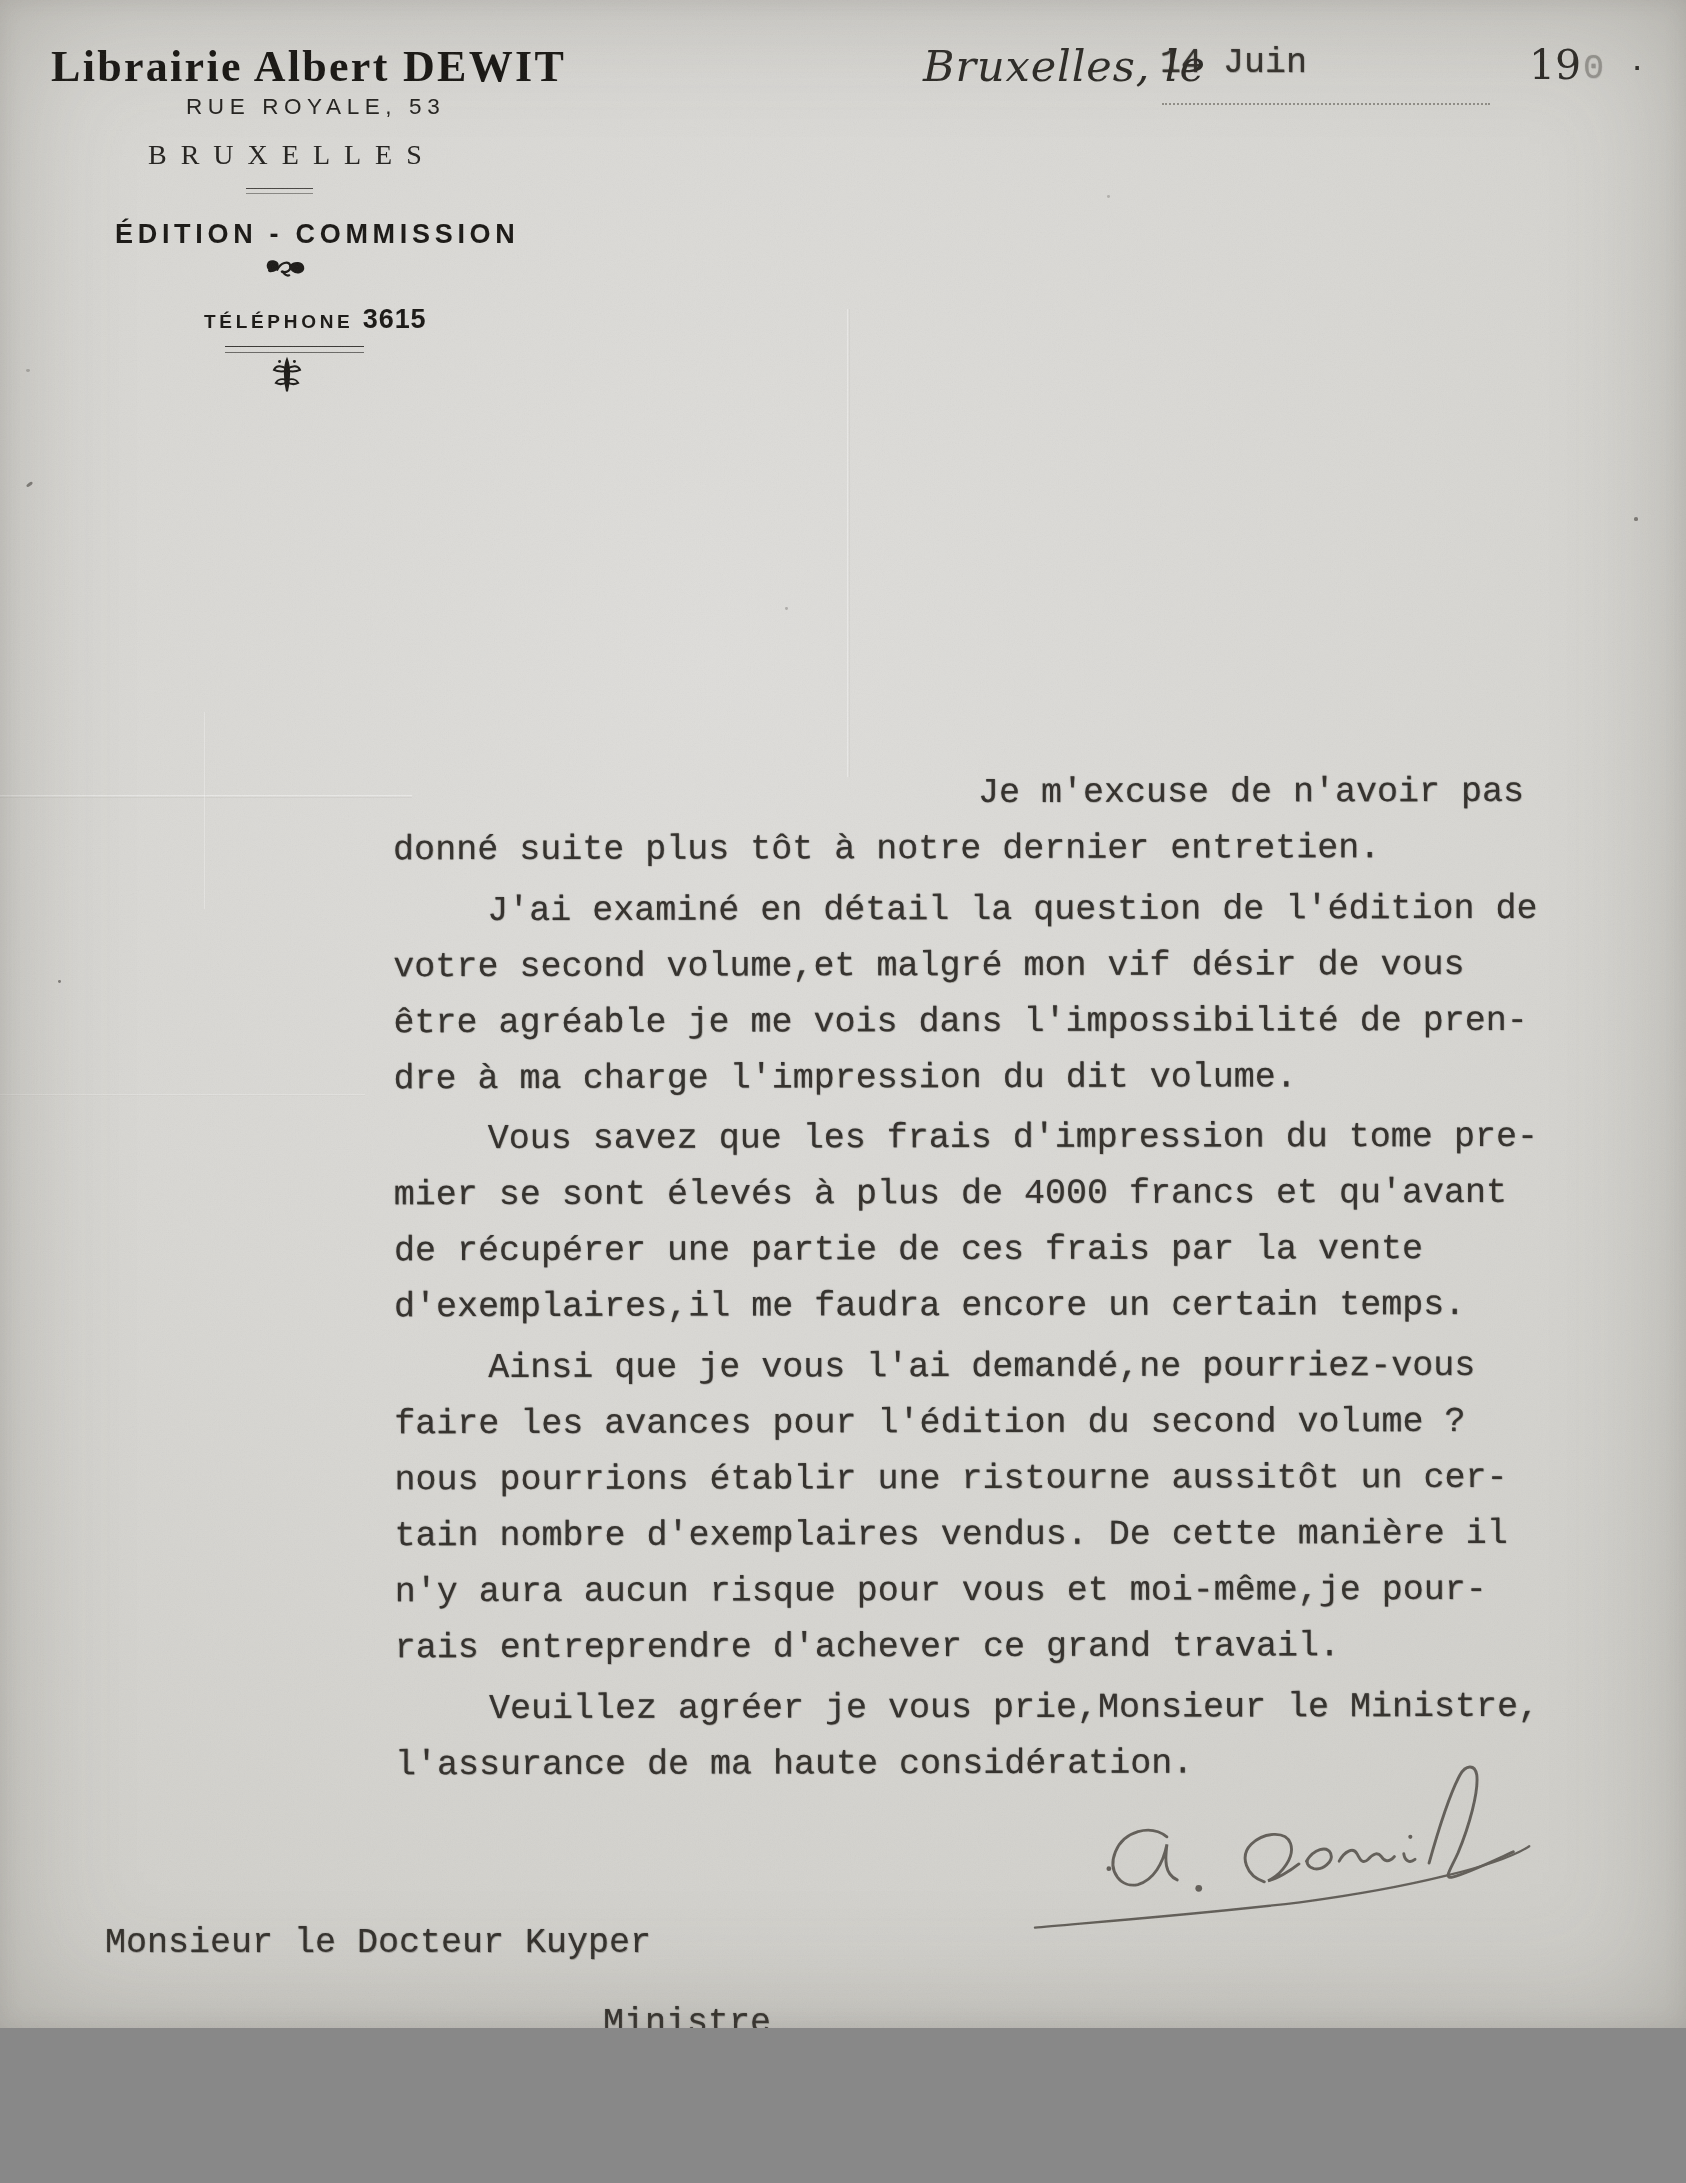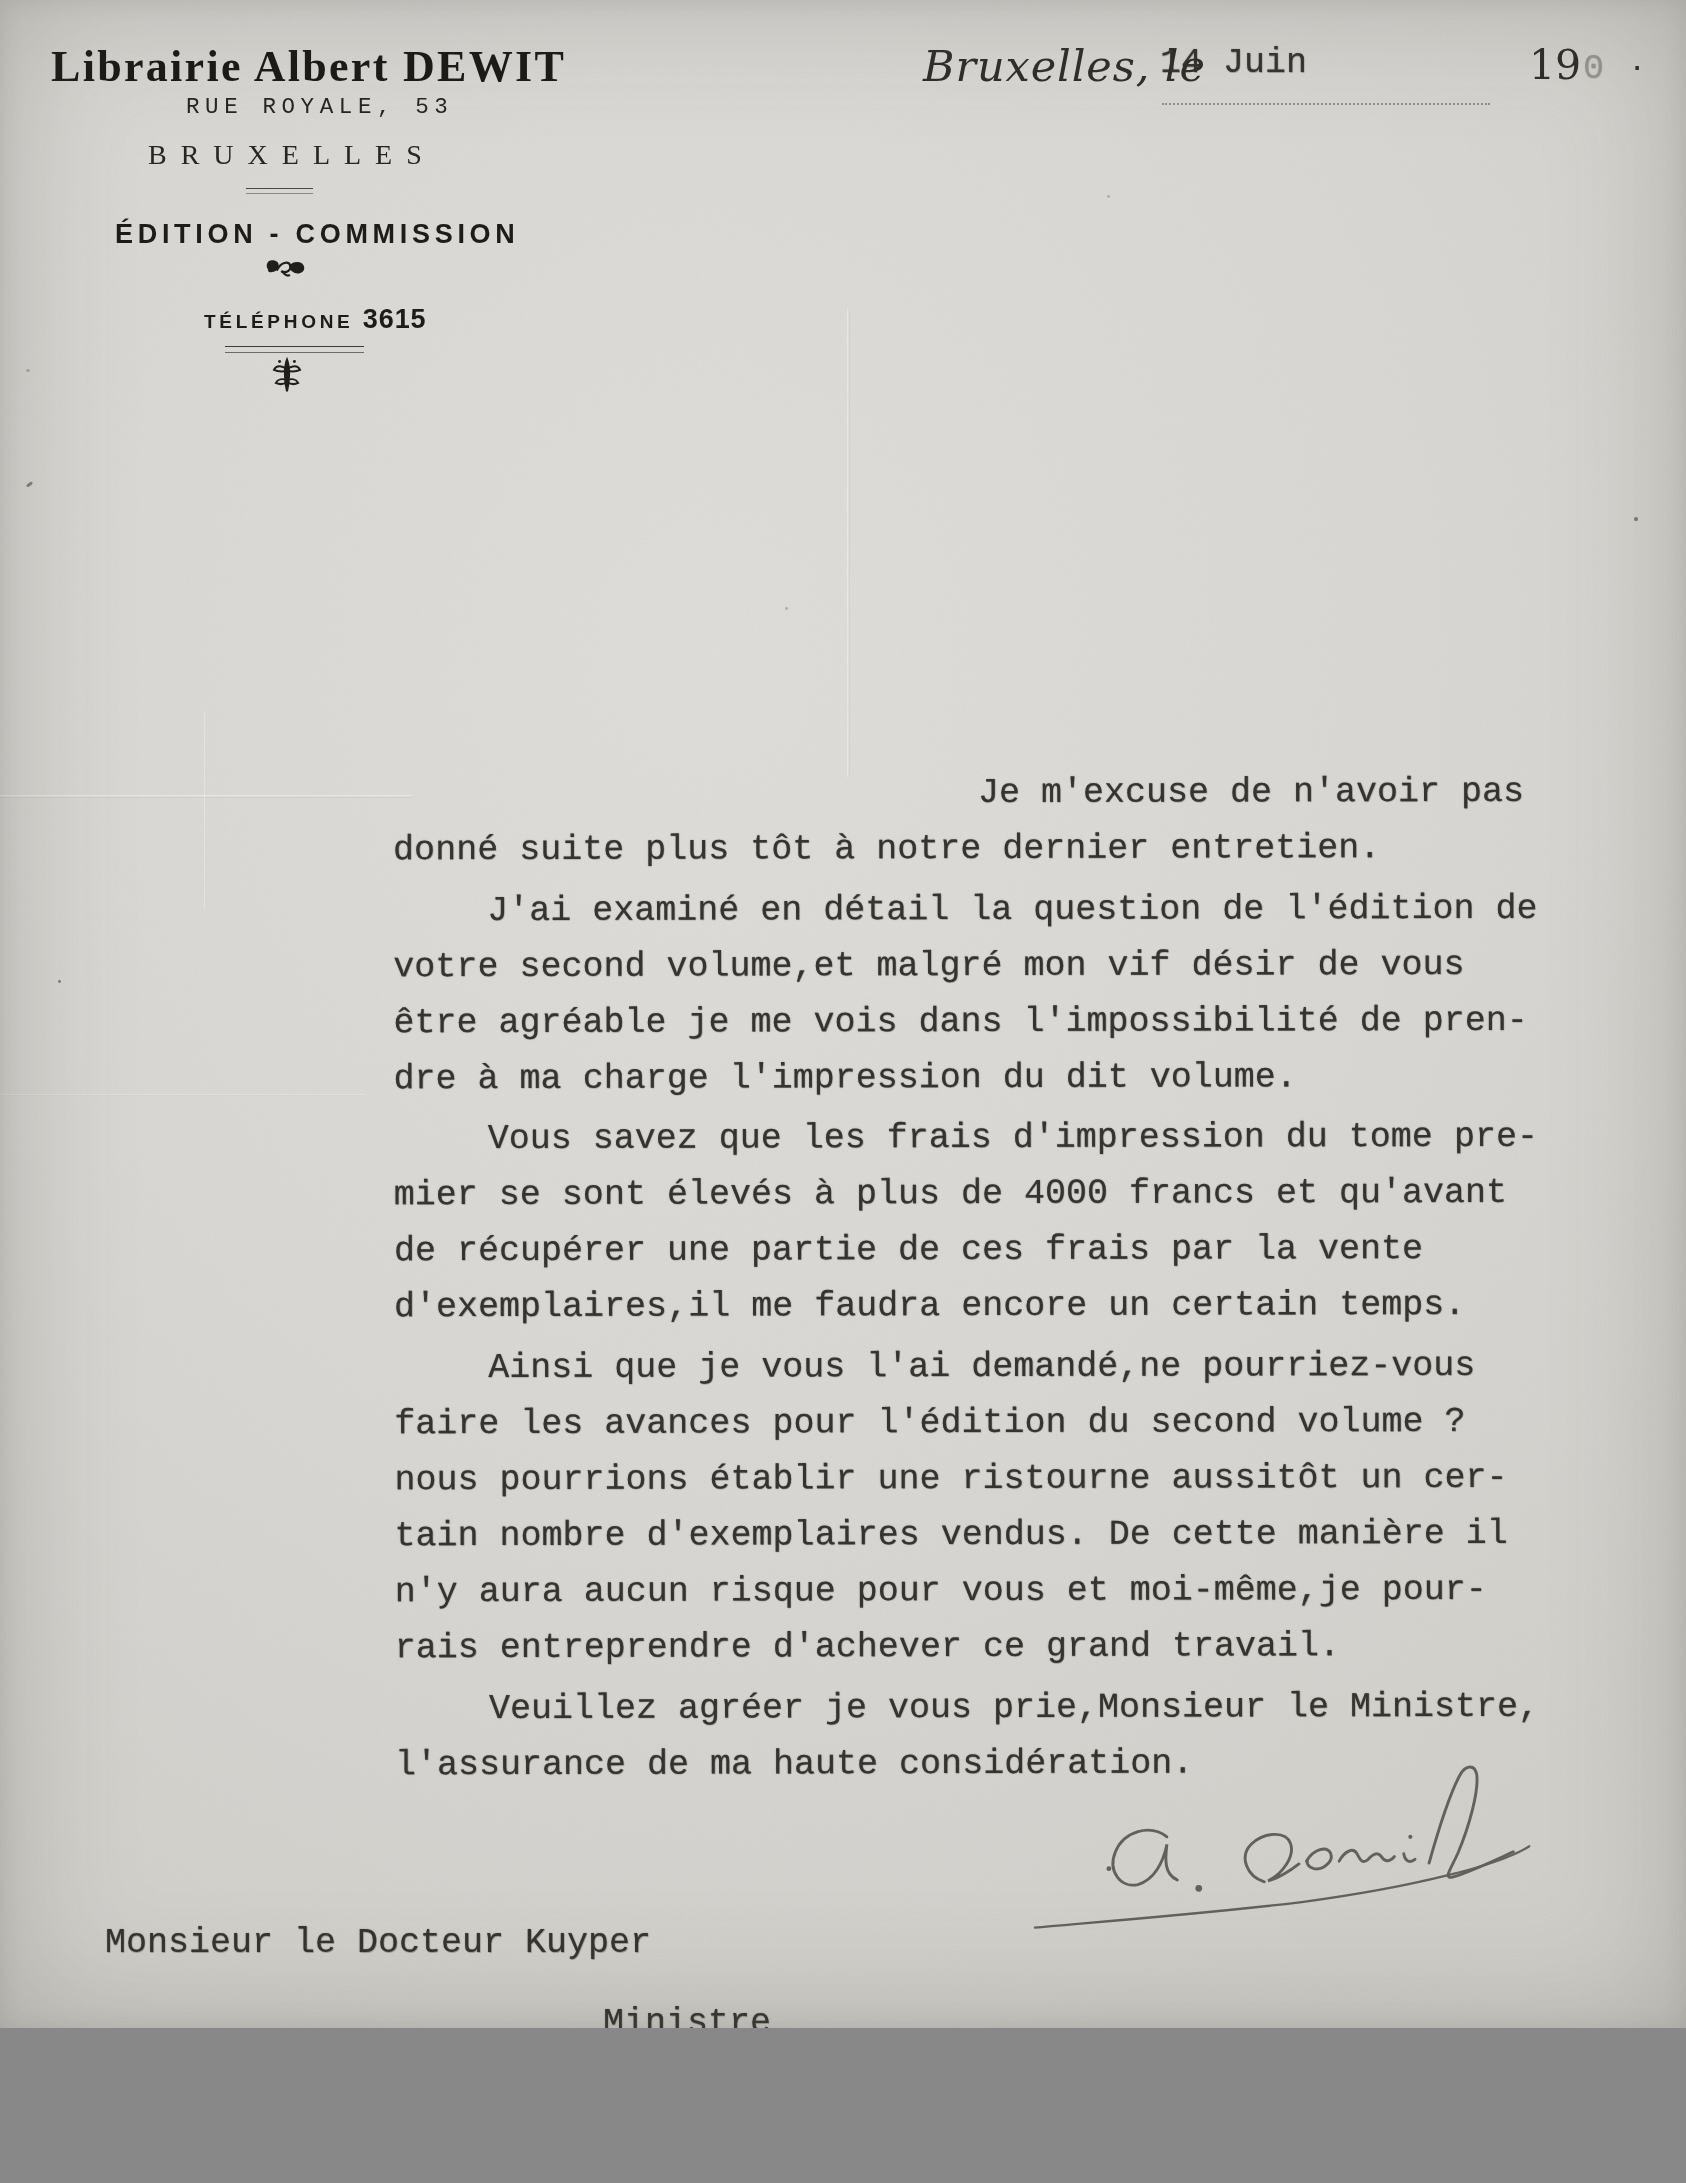--- a/index.html
+++ b/index.html
@@ -20,21 +20,21 @@
 
   
   .lh{position:absolute;white-space:nowrap;}
   .lh-company{
     left:51px;top:41px;
     font-family:"Liberation Serif", serif;font-weight:bold;
     font-size:44px;letter-spacing:2.3px;color:#151310;
   }
   .lh-street{
     left:186px;top:94px;
-    font-family:Liberation Mono, monospace;
+    font-family:Liberation Sans, sans-serif;
     font-size:22.5px;letter-spacing:5.6px;color:#22201d;
     text-transform:uppercase;
   }
   .lh-city{
     left:148px;top:139px;
     font-family:Liberation Serif, serif;
     font-size:28px;letter-spacing:14px;color:#22201d;
   }
   .lh-rule-small{
     left:246px;top:188px;width:67px;height:3.7px;

